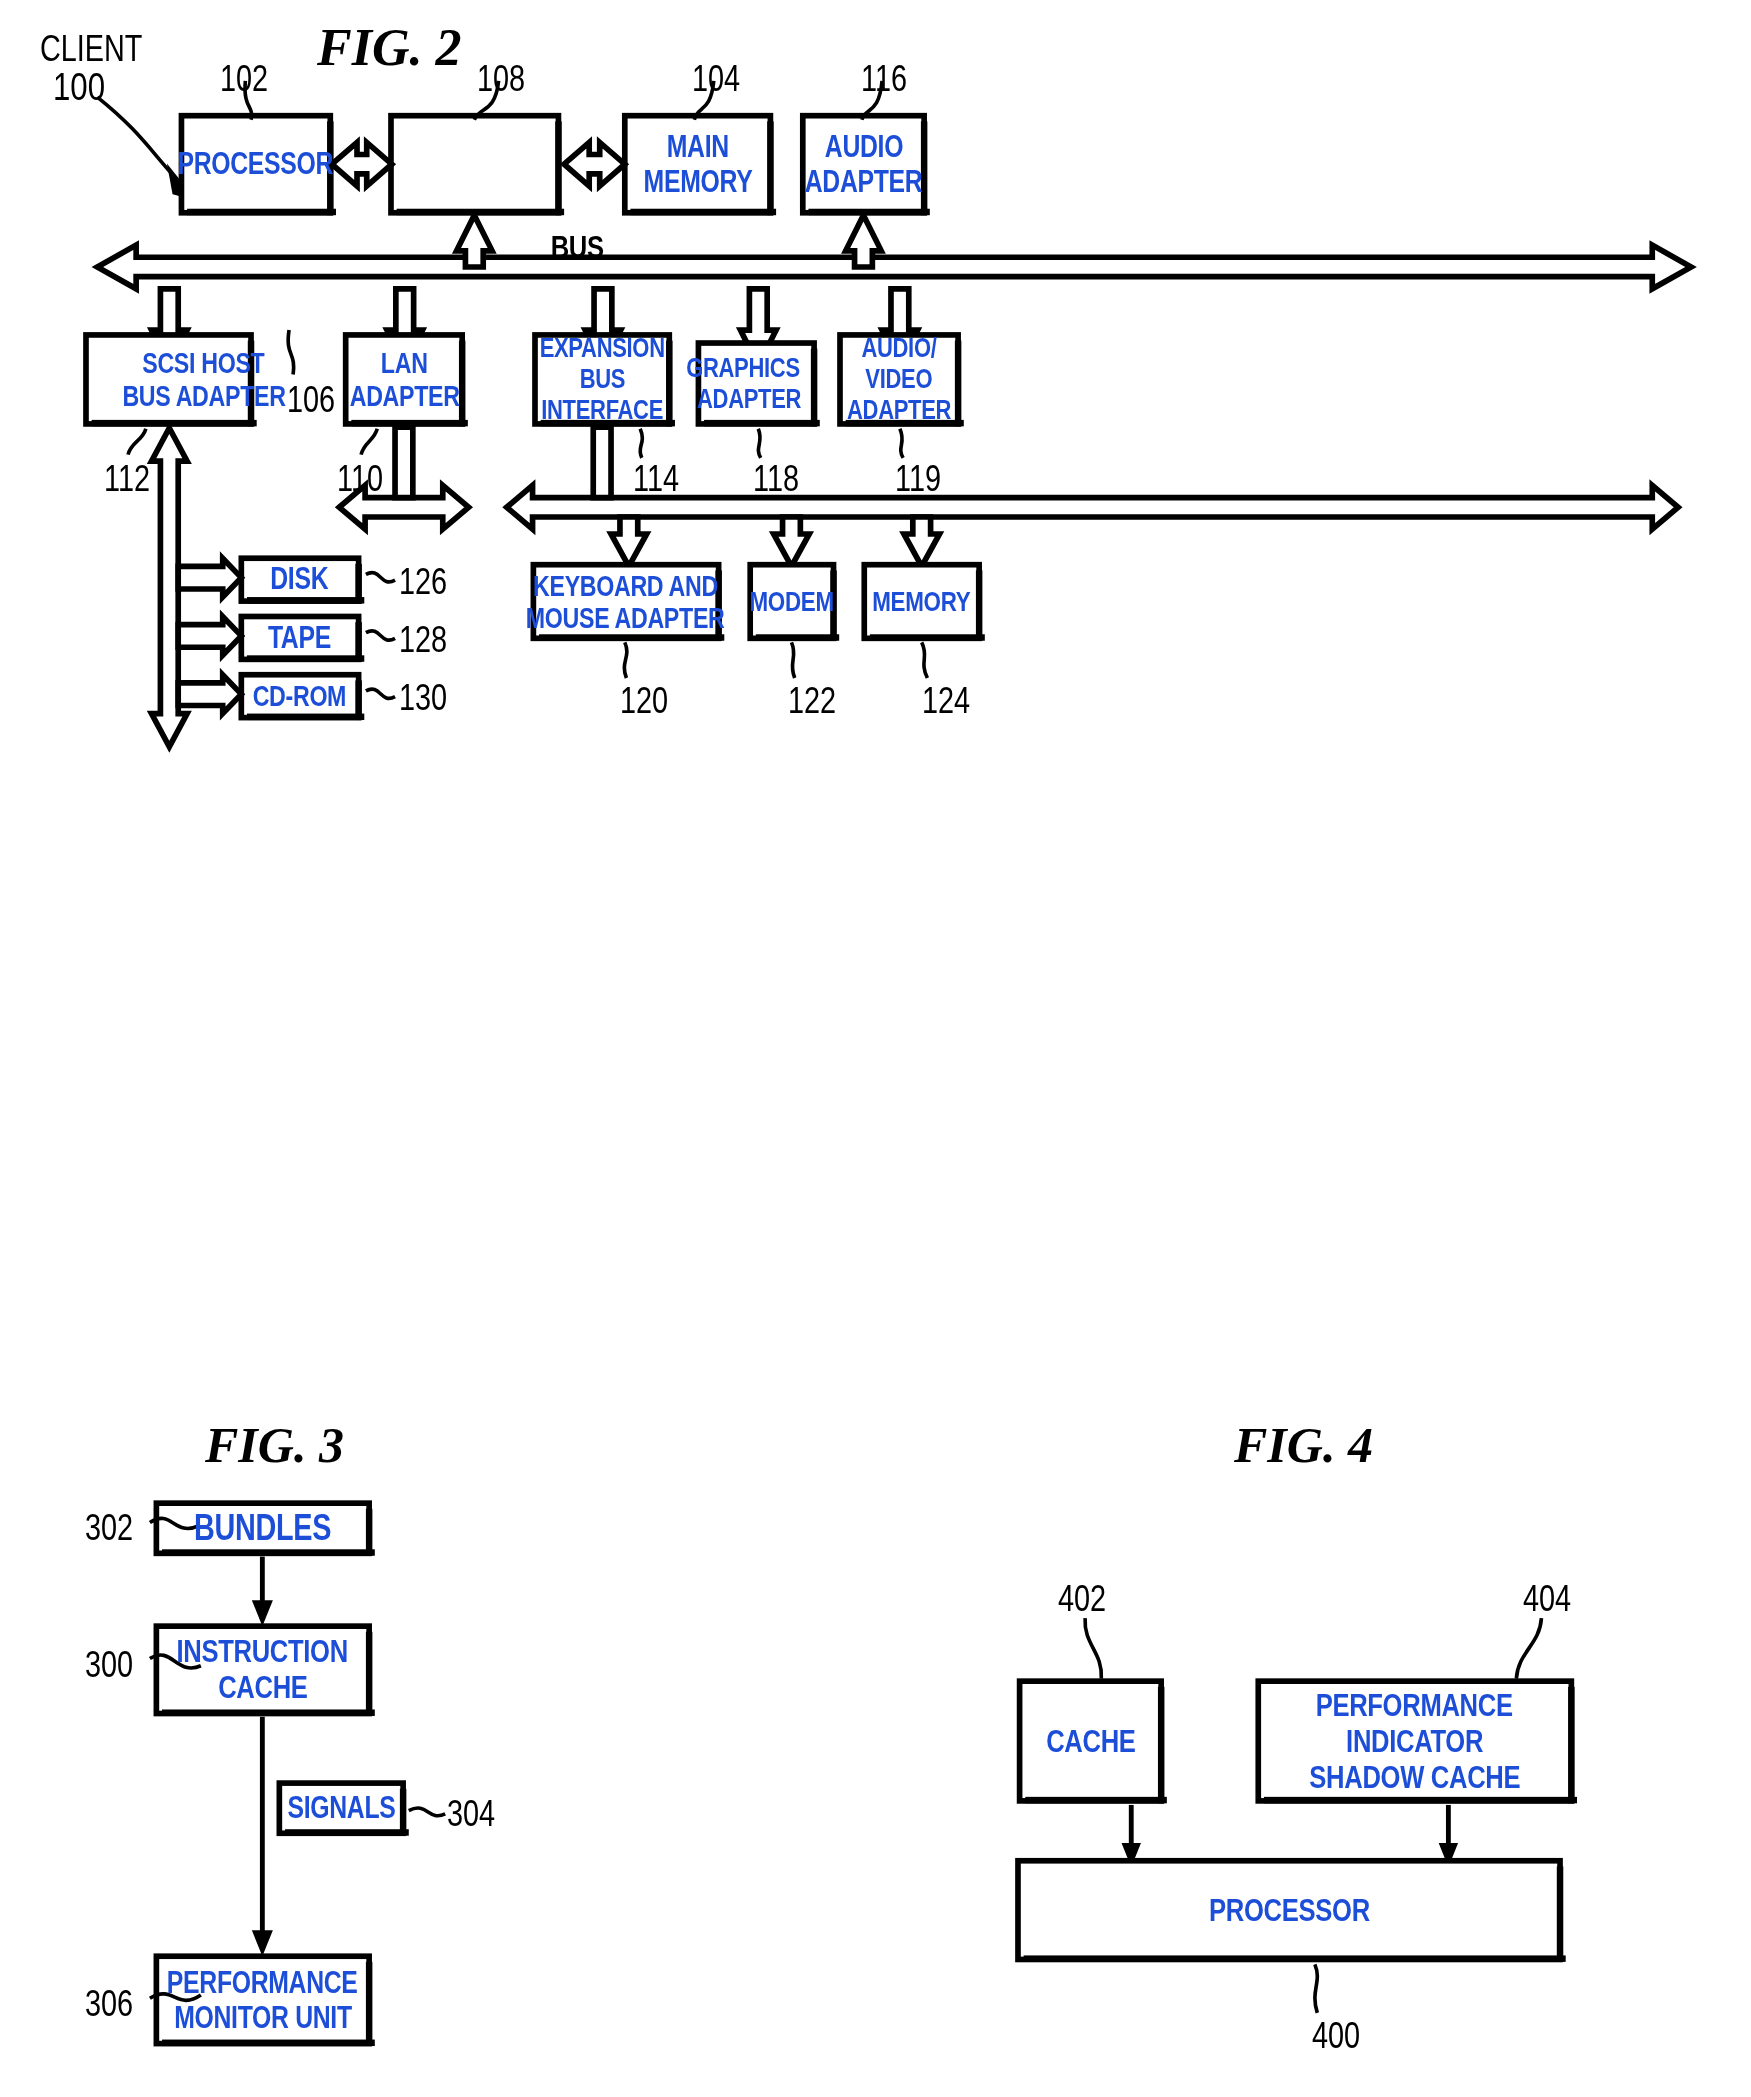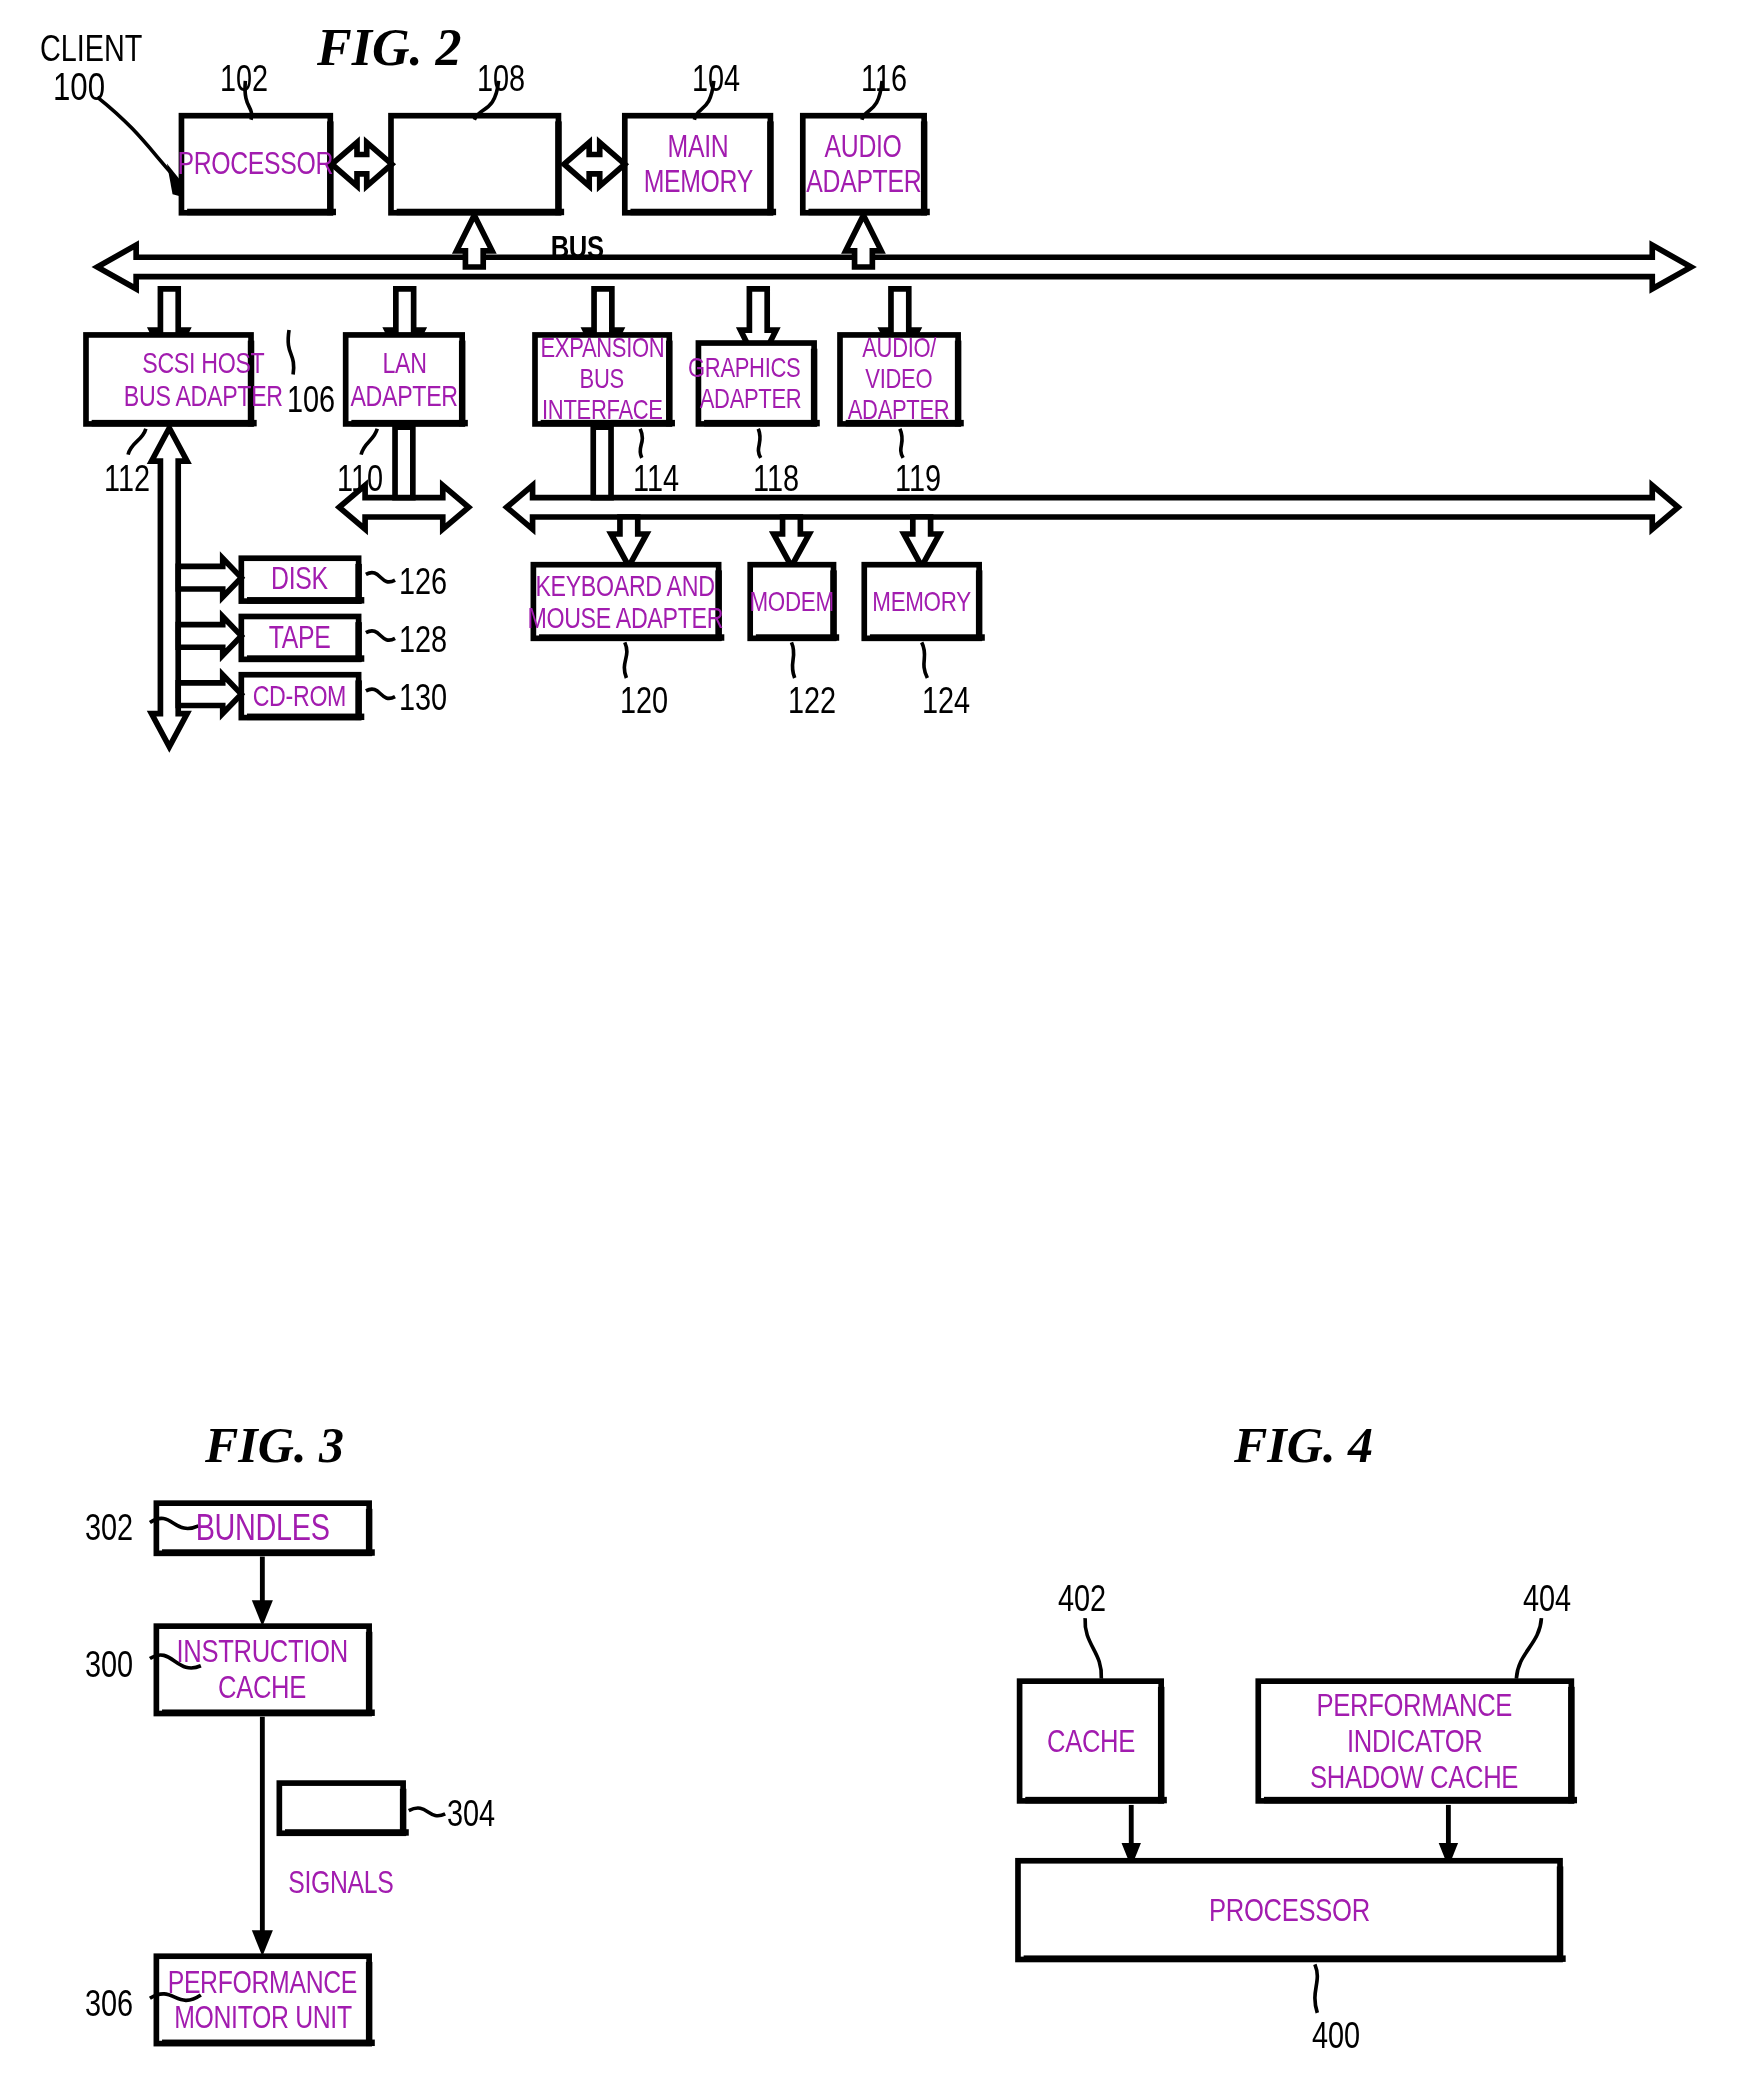--- a/index.html
+++ b/index.html
@@ -27,23 +27,23 @@
     width: 1752px;
     height: 2097px;
   }
   .boxlabel {
     position: absolute;
     display: flex;
     flex-direction: column;
     align-items: center;
     justify-content: center;
     font-family: "Liberation Sans", sans-serif;
-    font-weight: 400;
+    font-weight: 700;
     text-align: center;
-    color: #a21caf;
+    color: #1d4ed8;
     line-height: 1.12;
   }
   .boxlabel span {
     display: block;
     transform: scaleX(0.80);
     white-space: pre;
     letter-spacing: -0.4px;
   }
   .refnum {
     position: absolute;
@@ -359,21 +359,21 @@
 <div class="refnum" style="left:447px; top:1793px;">304</div>
 <div class="refnum" style="left:85px; top:1983px;">306</div>
 
 <div class="boxlabel" style="left:156px; top:1503px; width:213px; height:50px; font-size:36px;">
   <span>BUNDLES</span>
 </div>
 <div class="boxlabel" style="left:156px; top:1626px; width:213px; height:87px; font-size:32px;">
   <span>INSTRUCTION</span>
   <span>CACHE</span>
 </div>
-<div class="boxlabel" style="left:279px; top:1858px; width:124px; height:50px; font-size:31px;text-align:right;">
+<div class="boxlabel" style="left:279px; top:1783px; width:124px; height:50px; font-size:31px;text-align:right;">
   <span>SIGNALS</span>
 </div>
 <div class="boxlabel" style="left:156px; top:1957px; width:213px; height:87px; font-size:31px;">
   <span>PERFORMANCE</span>
   <span>MONITOR UNIT</span>
 </div>
 
 <div class="figtitle" style="left:1234px; top:1416px; font-size:50px;">FIG. 4</div>
 
 <div class="refnum" style="left:1058px; top:1578px;">402</div>

